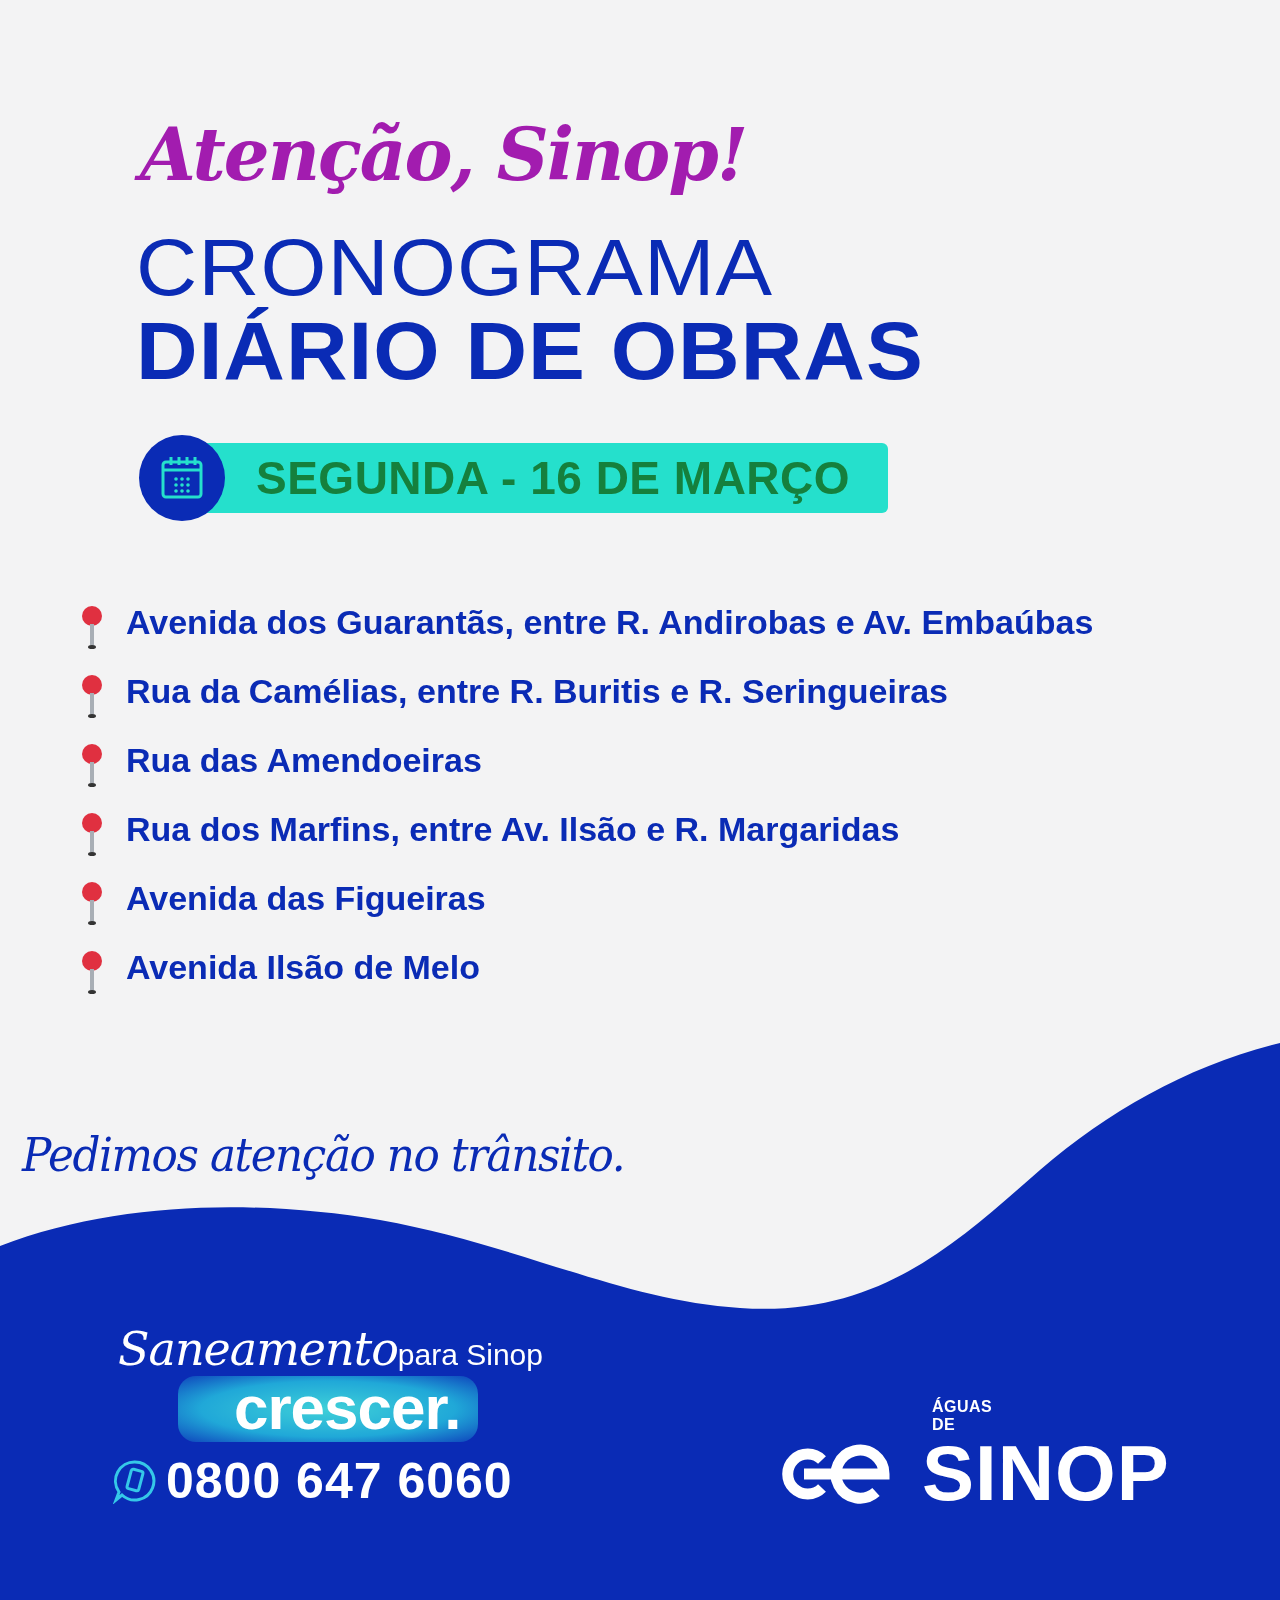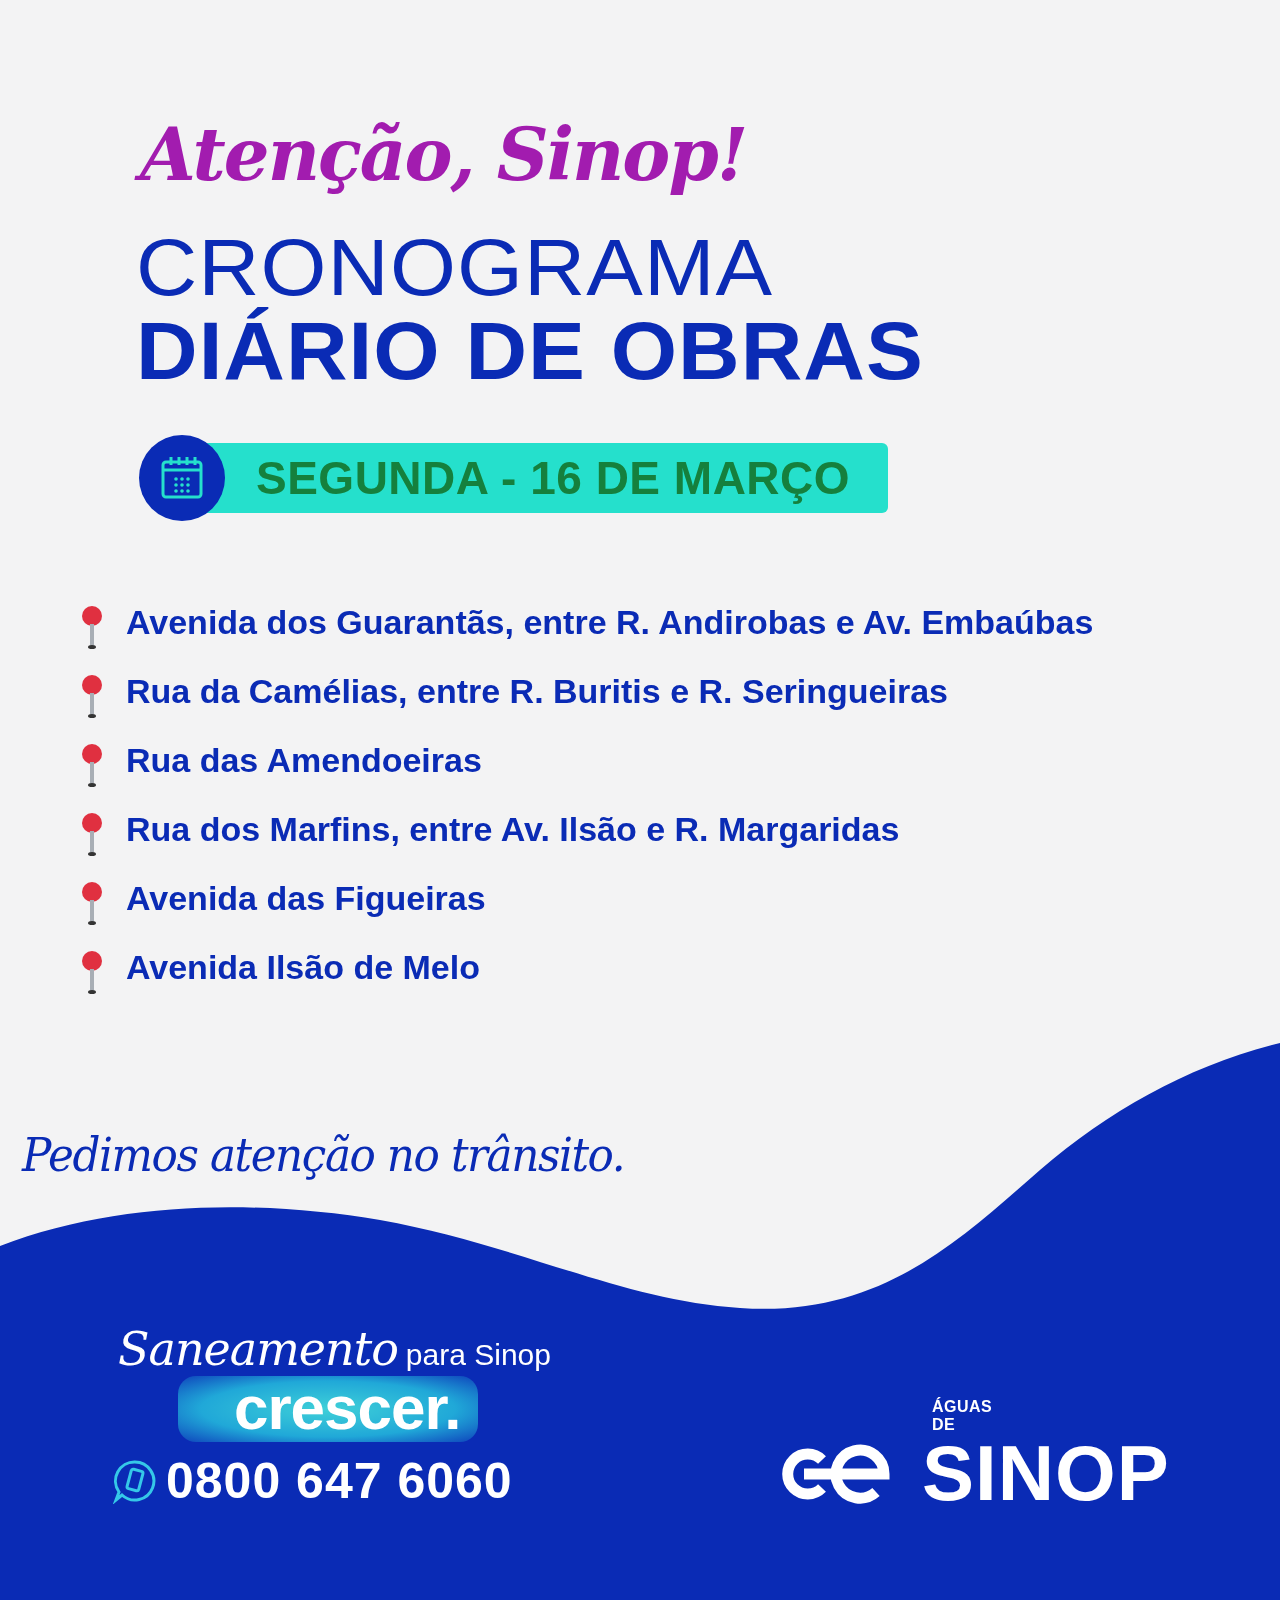--- a/index.html
+++ b/index.html
@@ -12,21 +12,21 @@
   .date-bar { position:absolute; left:180px; top:443px; width:708px; height:70px; background:#25e0cc; border-radius:6px; }
   .date-text { position:absolute; left:256px; top:453px; font-size:46px; font-weight:bold; color:#15803d; line-height:50px; letter-spacing:0.5px; }
   .cal-circle { position:absolute; left:139px; top:435px; width:86px; height:86px; border-radius:50%; background:#0a2bb5; display:flex; align-items:center; justify-content:center; }
   .list { position:absolute; left:66px; top:592px; margin:8px; padding:0; list-style:none; }
   .list li { height:69px; display:flex; align-items:flex-start; }
   .pin { width:40px; height:48px; margin-right:12px; margin-top:4px; }
   .list .txt { font-size:34px; font-weight:bold; color:#0a2bb5; line-height:44px; }
   .note { position:absolute; left:22px; top:1128px; font-family:"DejaVu Serif", serif; font-style:italic; font-size:46px; color:#0a2bb5; letter-spacing:-1.5px; transform:scaleX(0.95); transform-origin:left; }
   .footer-left { position:absolute; left:118px; top:1322px; color:#fff; }
   .san { font-family:"DejaVu Serif", serif; font-style:italic; font-size:46px; letter-spacing:-1px; }
-  .para { font-size:30px; margin-left:8px; }
+  .para { font-size:30px; margin-left:0; }
   .crescer-wrap { position:absolute; left:60px; top:54px; width:300px; height:66px; background:radial-gradient(ellipse at center, #3fd0d8 0%, #20a8d8 60%, rgba(32,168,216,0.2) 100%); border-radius:18px; }
   .crescer { position:absolute; left:76px; top:50px; font-size:62px; font-weight:bold; letter-spacing:-1px; color:#fff;margin-left:40px; }
   .phone-row { position:absolute; left:-6px; top:130px; display:flex; align-items:center; }
   .phone { font-size:50px; font-weight:bold; color:#fff; margin-left:8px; letter-spacing:1px; }
   .logo { position:absolute; left:776px; top:1398px; color:#fff; }
   .aguas { position:absolute; left:156px; top:0; font-size:16px; font-weight:bold; letter-spacing:0.5px; }
   .logo-row { position:absolute; left:0; top:30px; display:flex; align-items:center; }
   .sinop { font-size:78px; font-weight:bold; margin-left:20px; letter-spacing:1px; }
 </style>
 </head>

